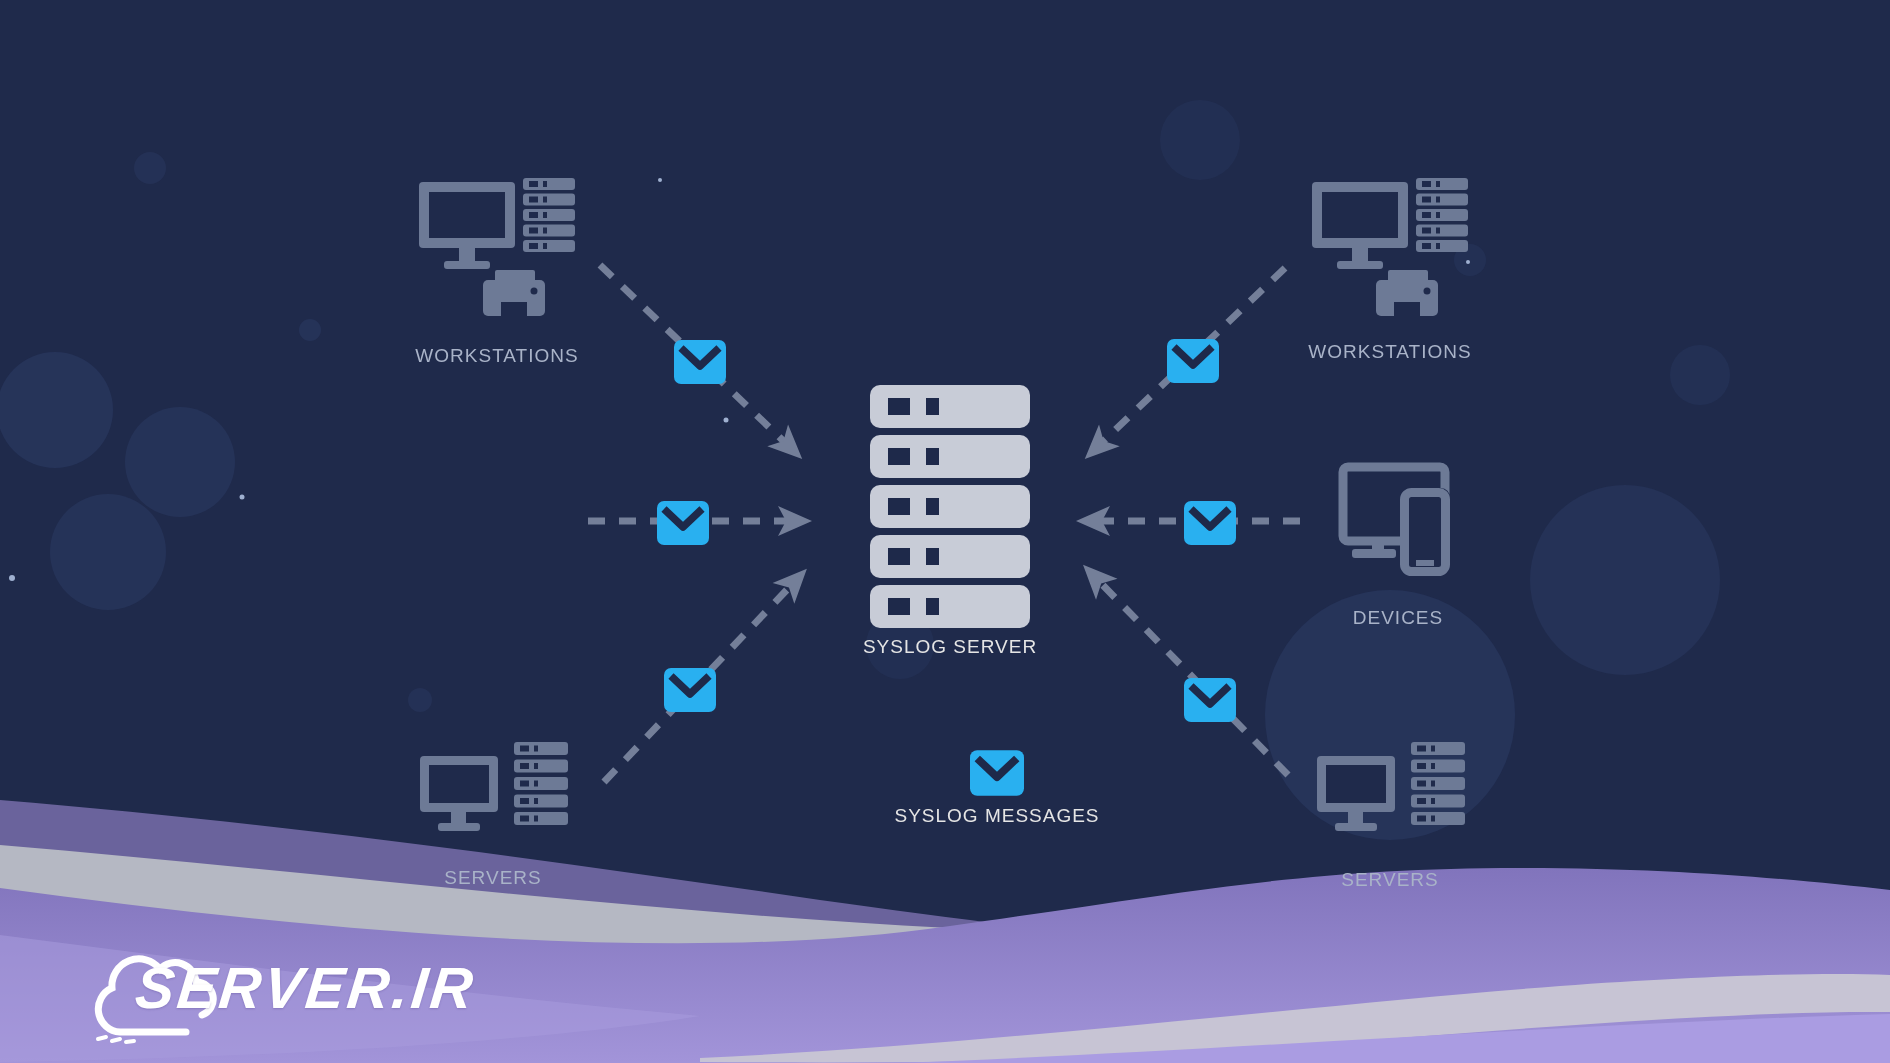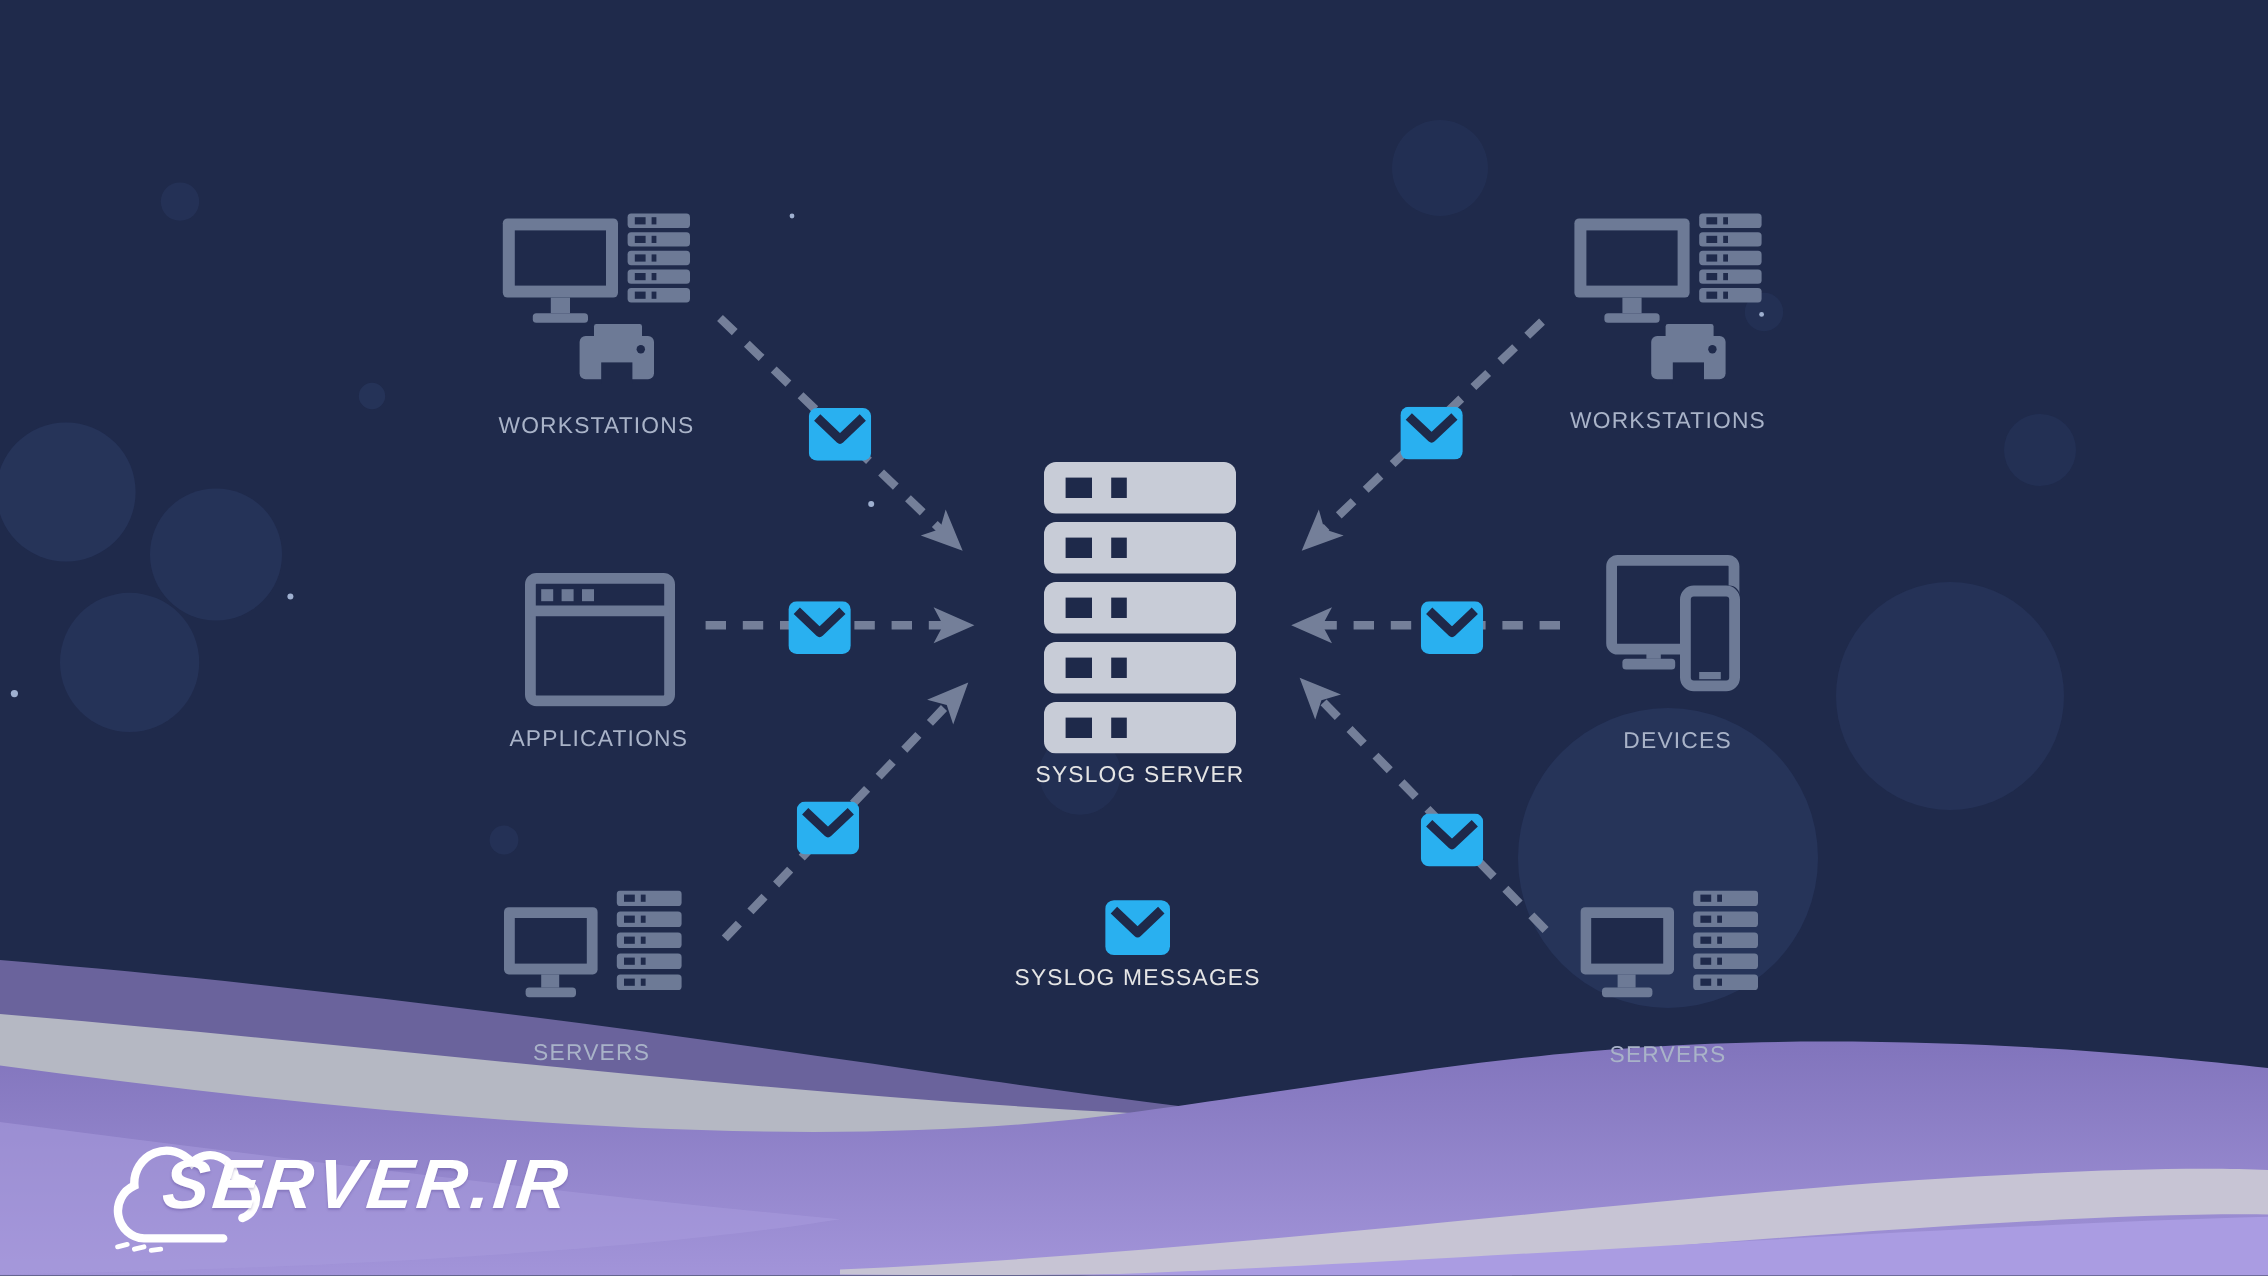--- a/index.html
+++ b/index.html
@@ -113,32 +113,20 @@
         </g>
         <rect x="78" y="120" width="40" height="12" rx="2"></rect>
         <rect x="66" y="130" width="62" height="36" rx="5"></rect>
         <rect x="84" y="152" width="26" height="18" fill="#1f2a4b"></rect>
         <circle cx="117" cy="141" r="3.5" fill="#1f2a4b"></circle>
       </g>
     </svg>
     <div class="node-label" style="left:80px;top:195px;">WORKSTATIONS</div>
   </div>
 
-  <div class="node" style="left:437px;top:477px;">
-    <svg width="126" height="112" viewBox="0 0 126 112">
-      <rect x="5" y="5" width="116" height="102" rx="5" fill="none" stroke="#6d7a96" stroke-width="9"></rect>
-      <line x1="5" y1="32" x2="121" y2="32" stroke="#6d7a96" stroke-width="9"></line>
-      <g fill="#6d7a96">
-        <rect x="14" y="14" width="10" height="10"></rect>
-        <rect x="31" y="14" width="10" height="10"></rect>
-        <rect x="48" y="14" width="10" height="10"></rect>
-      </g>
-    </svg>
-    <div class="node-label" style="left:62px;top:129px;">APPLICATIONS</div>
-  </div>
 
   <div class="node" style="left:420px;top:742px;">
     <svg width="152" height="106" viewBox="0 0 152 106">
       <g fill="#6d7a96">
         <rect x="0" y="14" width="78" height="56" rx="4"></rect>
         <rect x="9" y="23" width="60" height="38" fill="#1f2a4b"></rect>
         <rect x="31" y="70" width="15" height="11"></rect>
         <rect x="18" y="81" width="42" height="8" rx="3"></rect>
         <g>
           <rect x="94" y="0" width="54" height="13" rx="3"></rect>
@@ -260,21 +248,21 @@
           <rect x="56" y="113" width="13" height="17"></rect>
         <rect x="18" y="163" width="22" height="17"></rect>
           <rect x="56" y="163" width="13" height="17"></rect>
         <rect x="18" y="213" width="22" height="17"></rect>
           <rect x="56" y="213" width="13" height="17"></rect>
       </g>
     </svg>
     <div class="node-label center-label" style="left:80px;top:251px;">SYSLOG SERVER</div>
   </div>
 
-  <div class="node" style="left:921px;top:750px;">
+  <div class="node" style="left:970px;top:750px;">
     <svg width="54" height="46" viewBox="0 0 52 44">
       <rect x="0" y="0" width="52" height="44" rx="7" fill="#29b0f0"></rect>
       <path d="M7,8 L26,26 L45,8" fill="none" stroke="#1e294a" stroke-width="7.5" stroke-linejoin="round"></path>
     </svg>
     <div class="node-label center-label" style="left:27px;top:55px;">SYSLOG MESSAGES</div>
   </div>
 
   <div class="envelope" style="left:674px;top:340px;">
     <svg width="52" height="44" viewBox="0 0 52 44">
         <rect width="52" height="44" rx="7" fill="#29b0f0"></rect>

